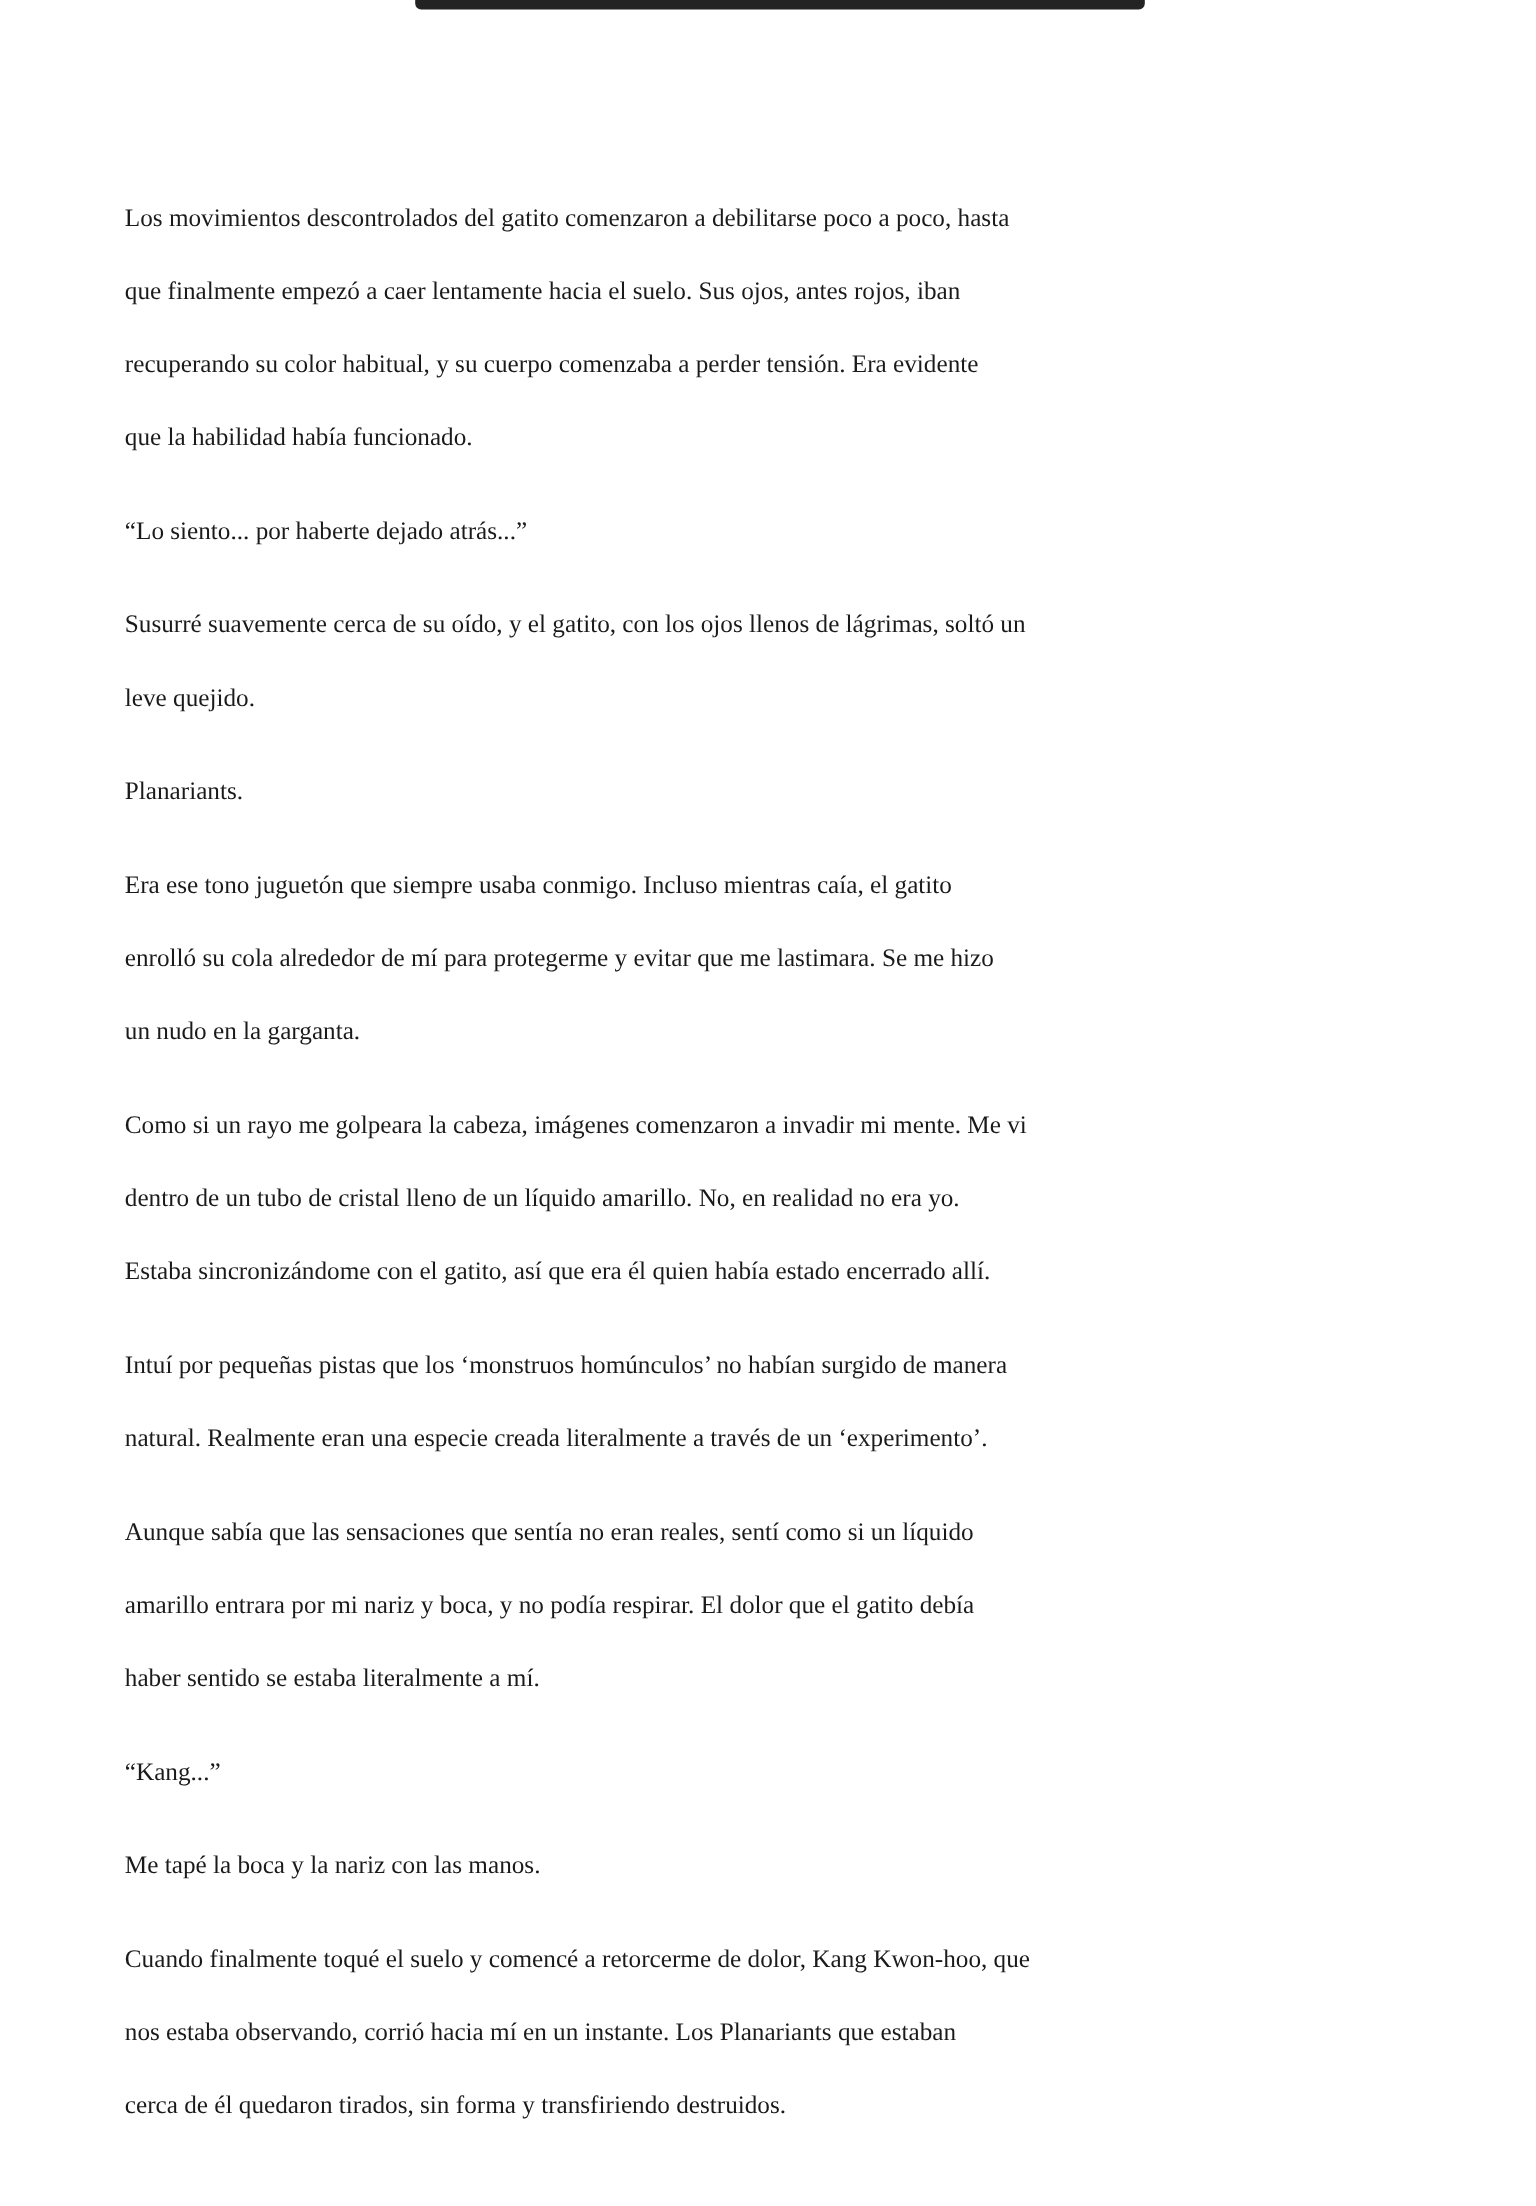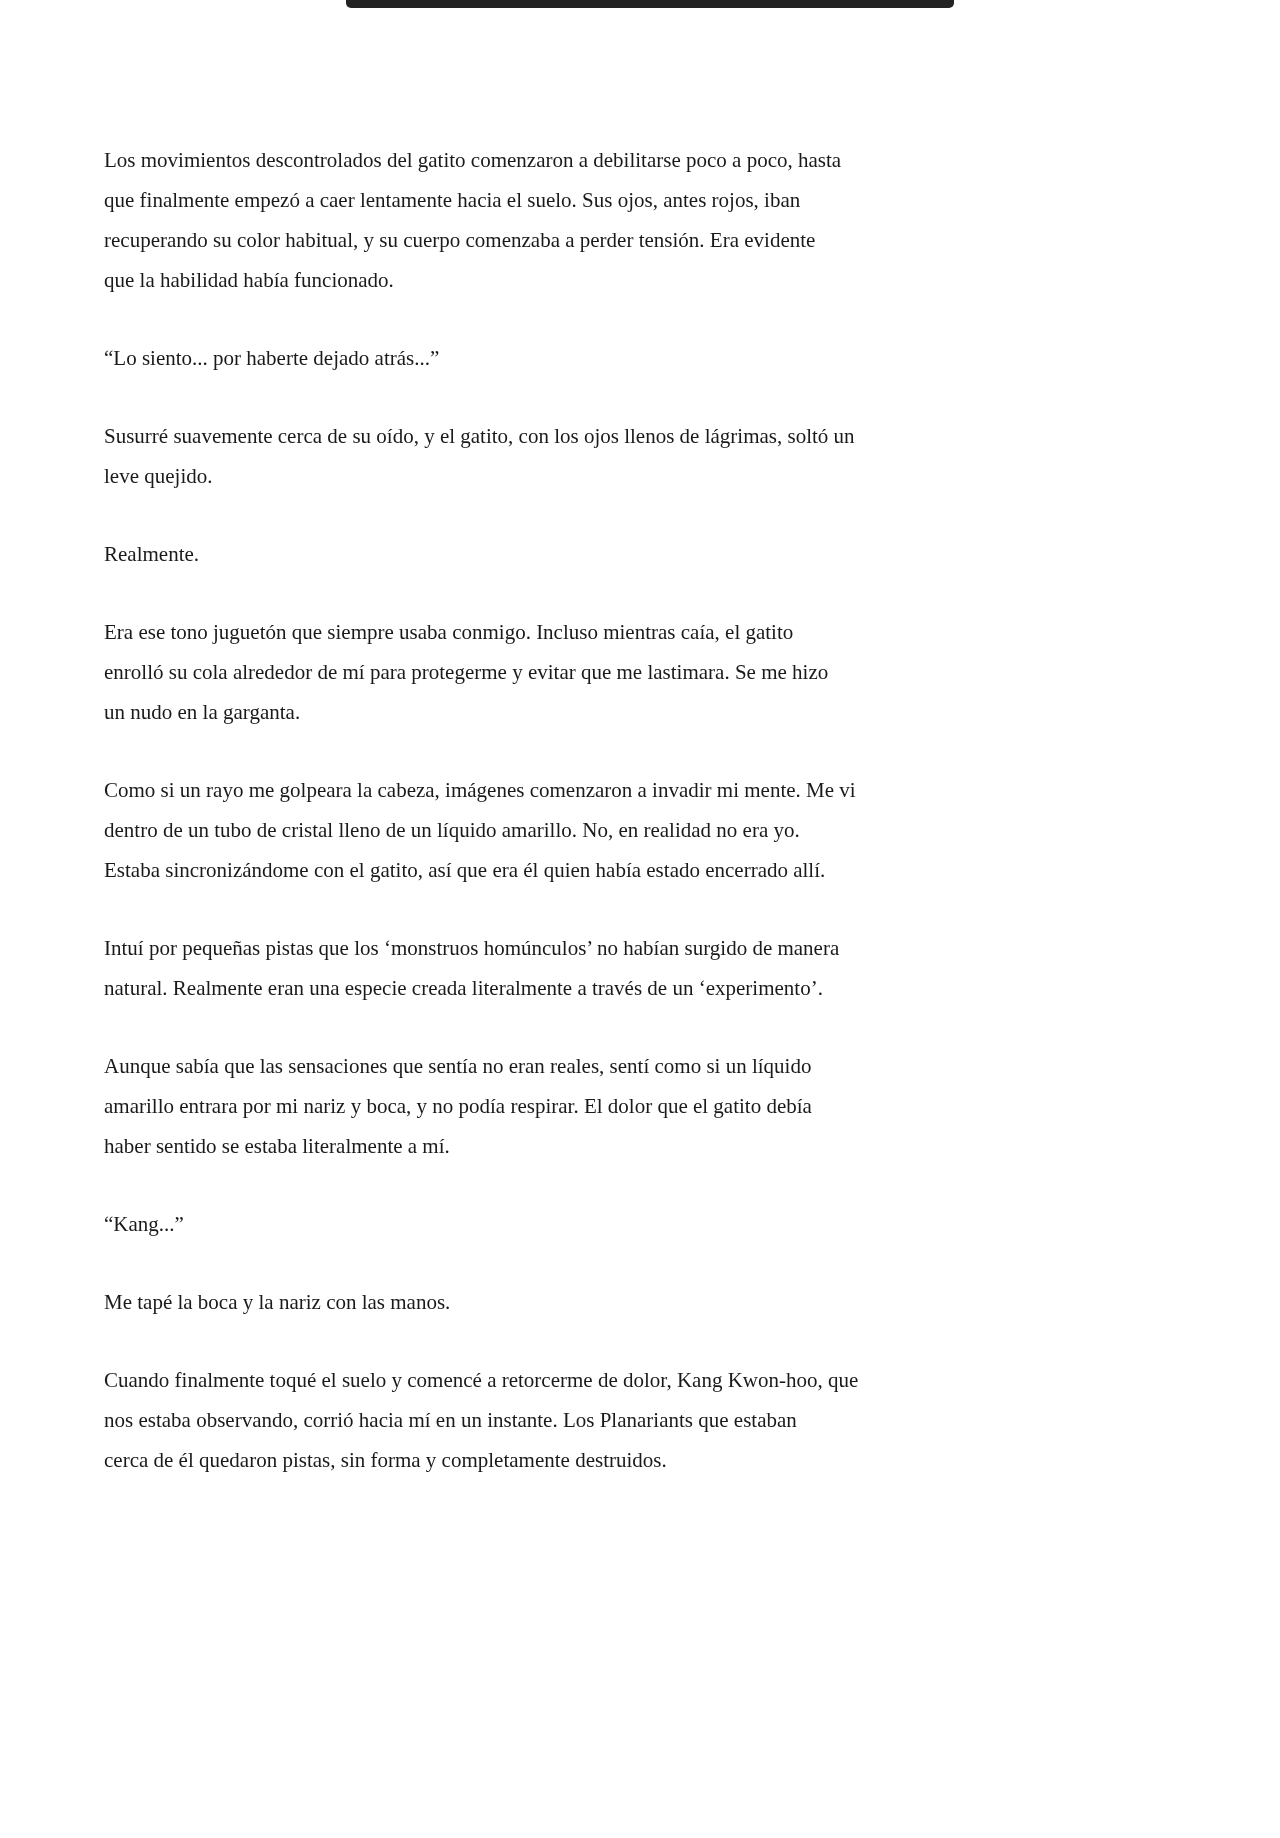--- a/index.html
+++ b/index.html
@@ -29,20 +29,21 @@
     line-height: 40px;
     color: #1a1a1a;
   }
   .para {
     margin: 0 0 38px 0;
     padding: 0;
   }
   .line {
     display: block;
     white-space: nowrap;
+    margin-top: 21px;
   }
   
   .cb-open {
     display: inline-block;
     width: 10px;
     height: 13px;
     border-top: 1.5px solid #1a1a1a;
     border-left: 1.5px solid #1a1a1a;
     margin: 0 3px 0 18px;
     vertical-align: 5px;
@@ -74,21 +75,21 @@
   <p class="para">
     <span class="line">“Lo siento... por haberte dejado atrás...”</span>
   </p>
 
   <p class="para">
     <span class="line">Susurré suavemente cerca de su oído, y el gatito, con los ojos llenos de lágrimas, soltó un</span>
     <span class="line">leve quejido.</span>
   </p>
 
   <p class="para">
-    <span class="line">Realmente.</span>
+    <span class="line">Planariants.</span>
   </p>
 
   <p class="para">
     <span class="line">Era ese tono juguetón que siempre usaba conmigo. Incluso mientras caía, el gatito</span>
     <span class="line">enrolló su cola alrededor de mí para protegerme y evitar que me lastimara. Se me hizo</span>
     <span class="line">un nudo en la garganta.</span>
   </p>
 
 
   <p class="para">
@@ -113,16 +114,16 @@
   </p>
 
   <p class="para">
     <span class="line">Me tapé la boca y la nariz con las manos.</span>
   </p>
 
 
   <p class="para">
     <span class="line">Cuando finalmente toqué el suelo y comencé a retorcerme de dolor, Kang Kwon-hoo, que</span>
     <span class="line">nos estaba observando, corrió hacia mí en un instante. Los Planariants que estaban</span>
-    <span class="line">cerca de él quedaron pistas, sin forma y completamente destruidos.</span>
+    <span class="line">cerca de él quedaron tirados, sin forma y transfiriendo destruidos.</span>
   </p>
 
 </main>
 
 </body></html>

